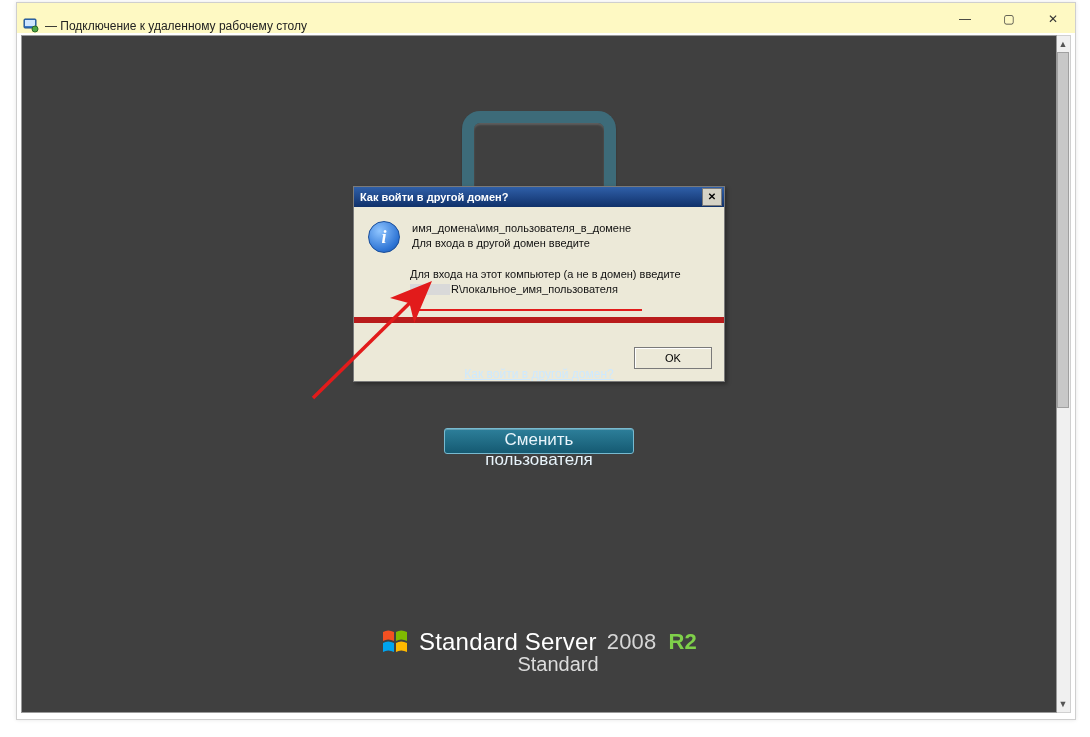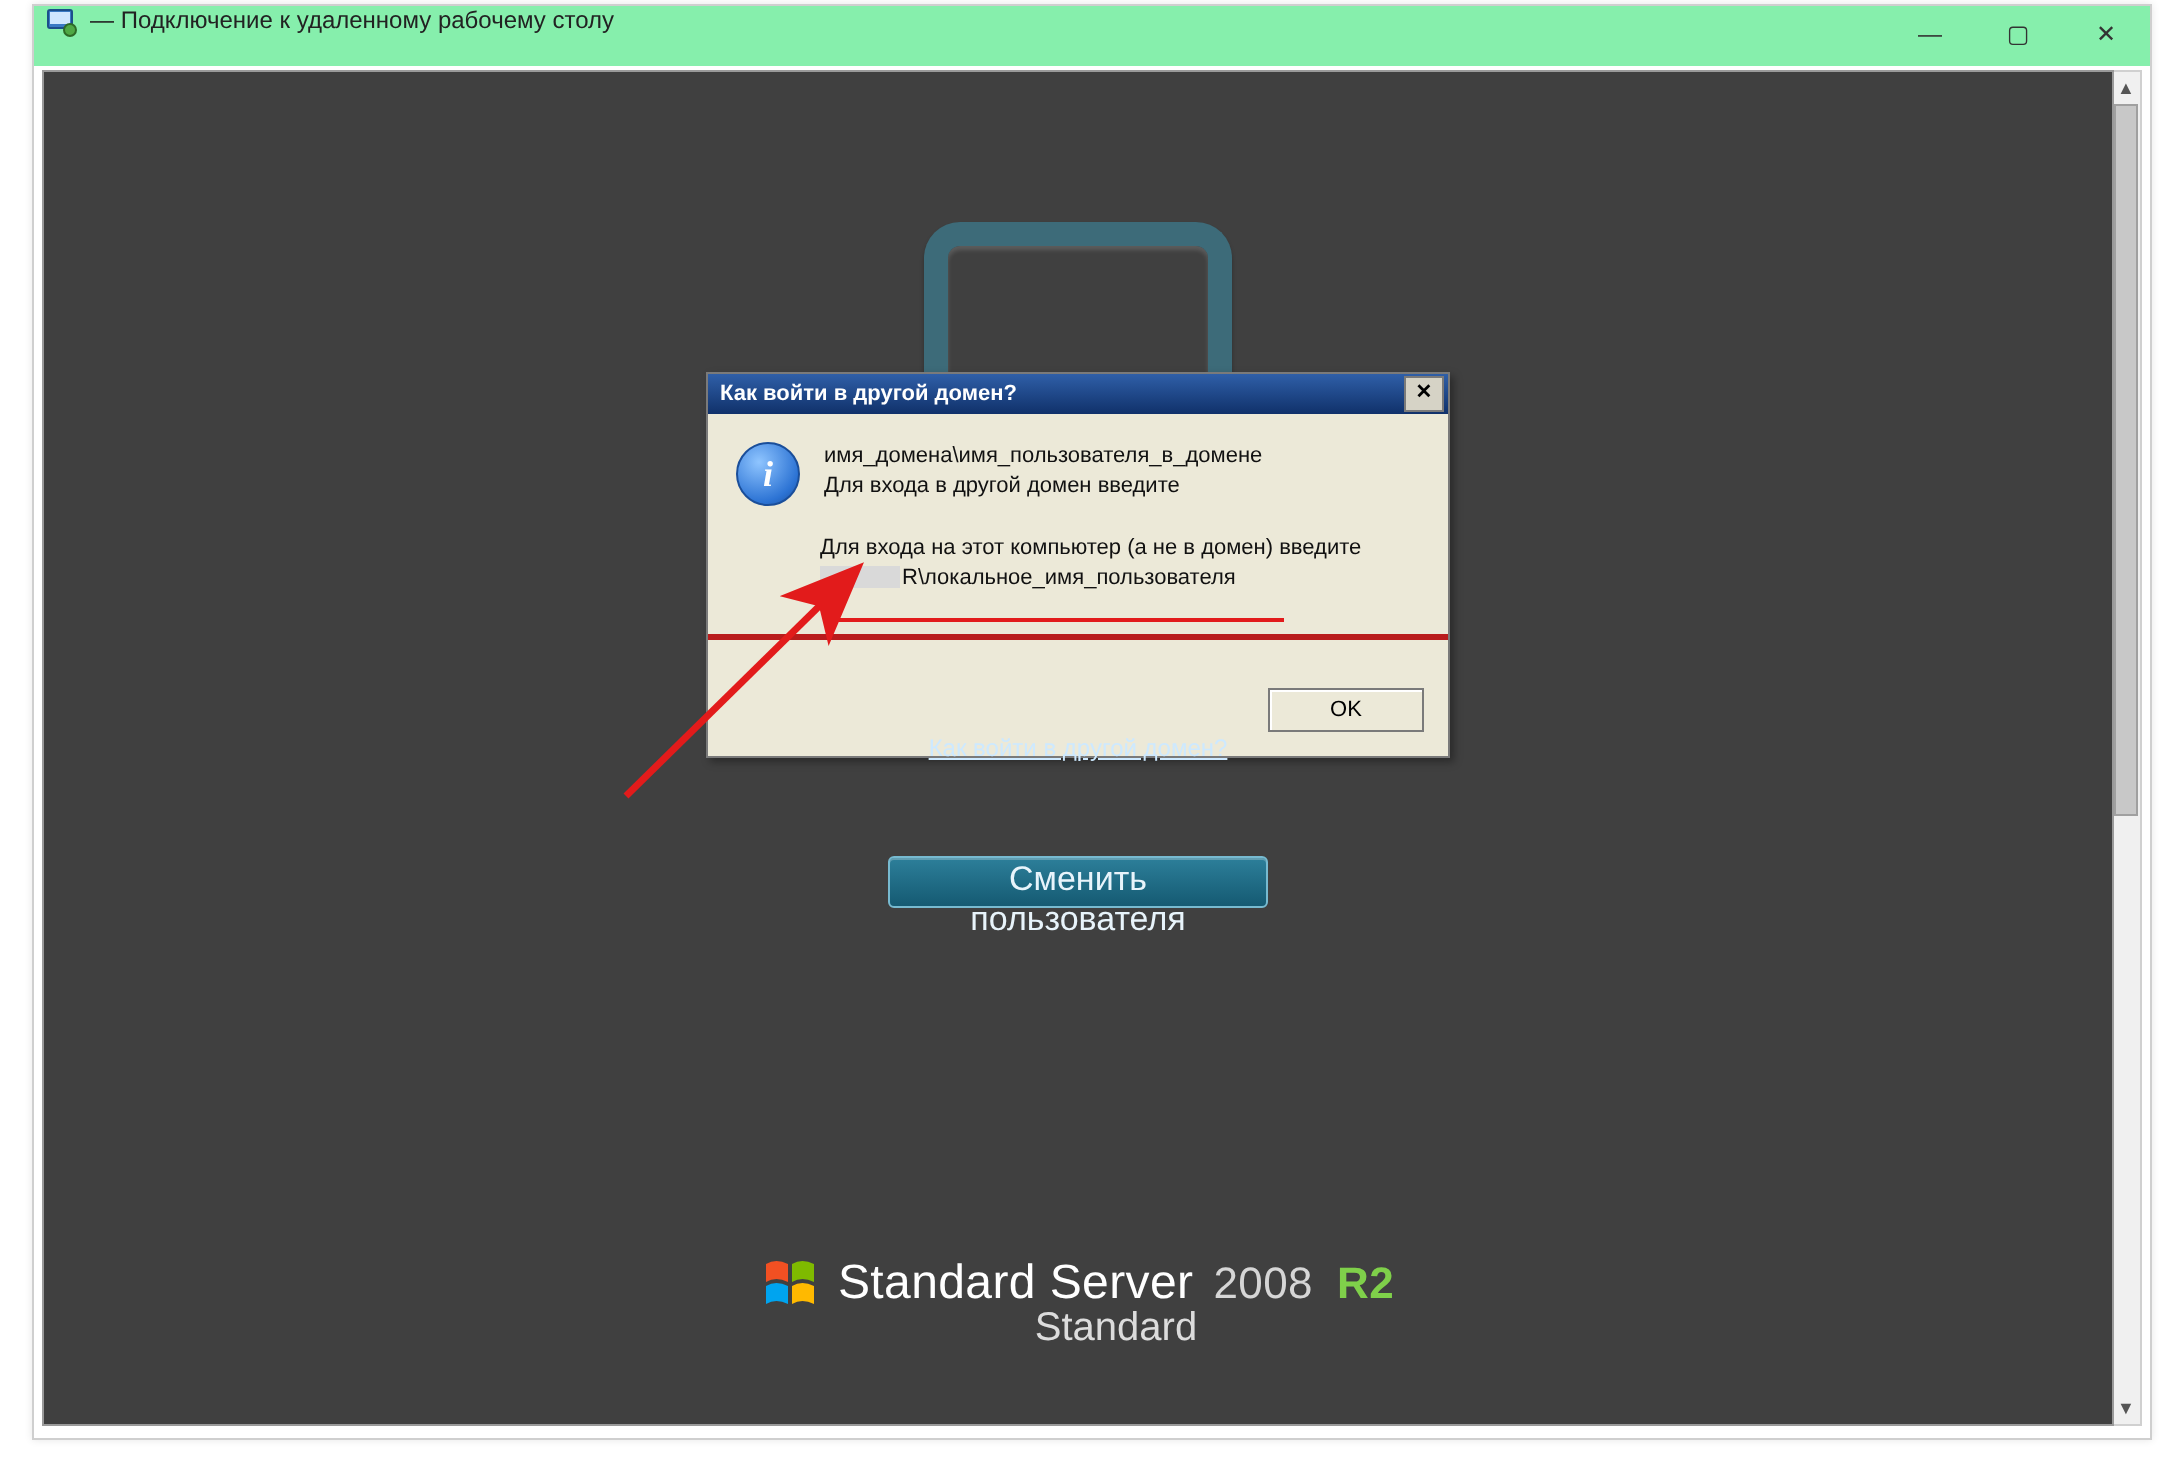--- a/index.html
+++ b/index.html
@@ -18,23 +18,23 @@
     top: 2px;
     width: 1058px;
     height: 716px;
     background: #fff;
     border: 1px solid #cfcfcf;
     box-shadow: 0 0 4px rgba(0,0,0,0.1);
   }
   .titlebar {
     height: 30px;
     display: flex;
-    align-items: flex-start;
+    align-items: flex-end;
     padding: 0 0 0 6px;
-    background: #86efac;
+    background: #fef9c3;
     color: #222;
     font-size: 12px;
   }
   .titlebar .appicon {
     width: 16px; height: 16px;
     margin-right: 6px;
     display: inline-flex;
     align-items: center;
     justify-content: center;
   }
@@ -169,21 +169,21 @@
     position:absolute;
     left: 58px;
     top: 102px;
     width: 230px;
     height: 2px;
     background: #e21b1b;
   }
   .dlg-buttons {
     padding: 24px 12px 12px;
     text-align: right;
-    border-top: 3px solid #b91c1c;
+    border-top: 6px solid #b91c1c;
     background:#ece9d8;
   }
   .dlg-buttons button {
     min-width: 78px;
     height: 22px;
     font-size: 11px;
     background:#ece9d8;
     border: 1px solid #7a7a7a;
     box-shadow: inset 1px 1px 0 #fff;
   }

